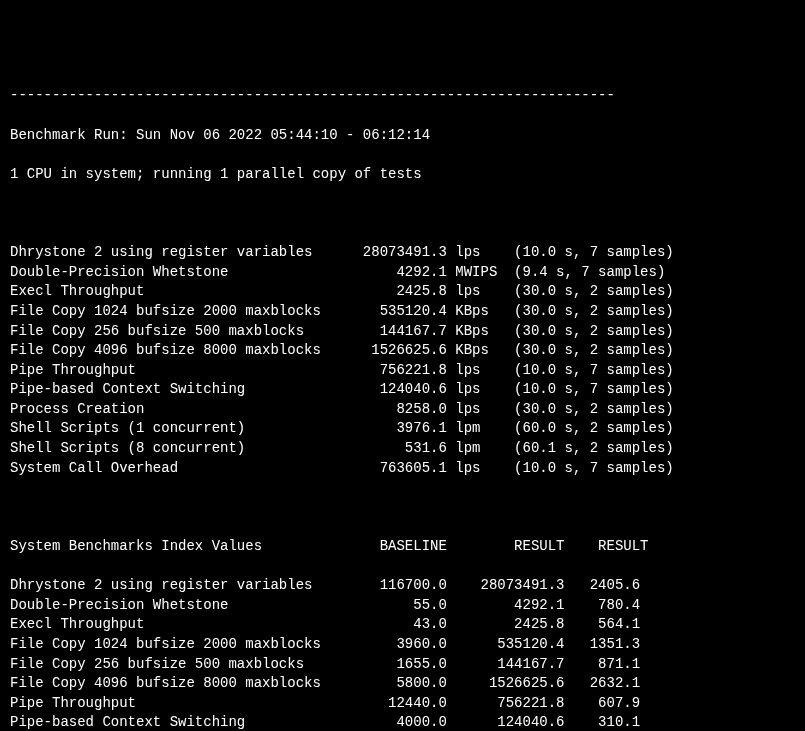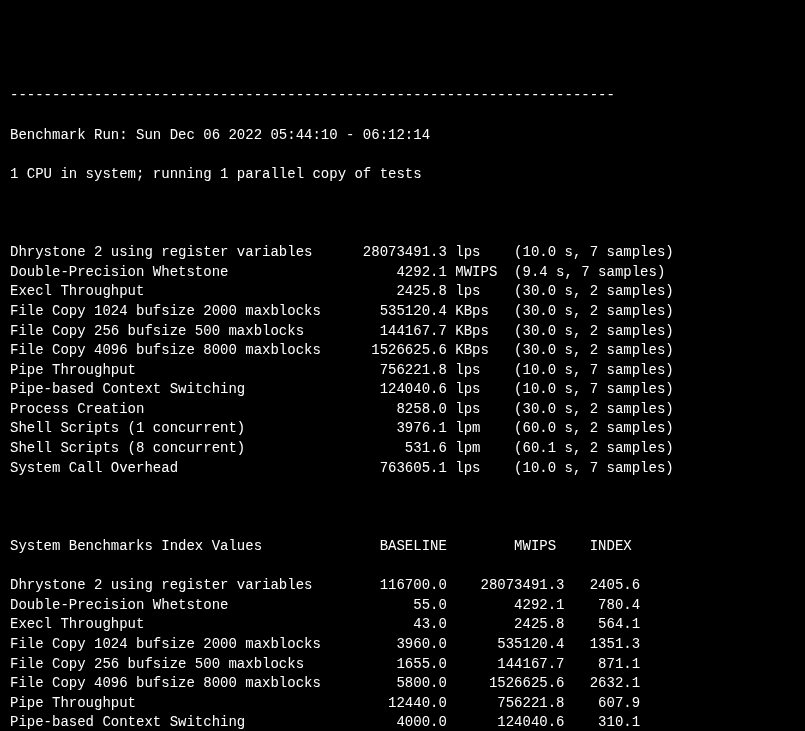--- a/index.html
+++ b/index.html
@@ -16,26 +16,26 @@
       white-space: pre;
     }
     .line { display: block; }
   </style>
 </head>
 <body>
 
 
 
 <span class="line">------------------------------------------------------------------------</span>
-<span class="line">Benchmark Run: Sun Dec 06 2022 05:44:10 - 06:12:14</span>
+<span class="line">Benchmark Run: Sun Nov 06 2022 05:44:10 - 06:12:14</span>
 <span class="line">1 CPU in system; running 1 parallel copy of tests</span>
 <span class="line"> </span>
 <div id="results-block"><span class="line">Dhrystone 2 using register variables      28073491.3 lps    (10.0 s, 7 samples)</span><span class="line">Double-Precision Whetstone                    4292.1 MWIPS  (9.4 s, 7 samples)</span><span class="line">Execl Throughput                              2425.8 lps    (30.0 s, 2 samples)</span><span class="line">File Copy 1024 bufsize 2000 maxblocks       535120.4 KBps   (30.0 s, 2 samples)</span><span class="line">File Copy 256 bufsize 500 maxblocks         144167.7 KBps   (30.0 s, 2 samples)</span><span class="line">File Copy 4096 bufsize 8000 maxblocks      1526625.6 KBps   (30.0 s, 2 samples)</span><span class="line">Pipe Throughput                             756221.8 lps    (10.0 s, 7 samples)</span><span class="line">Pipe-based Context Switching                124040.6 lps    (10.0 s, 7 samples)</span><span class="line">Process Creation                              8258.0 lps    (30.0 s, 2 samples)</span><span class="line">Shell Scripts (1 concurrent)                  3976.1 lpm    (60.0 s, 2 samples)</span><span class="line">Shell Scripts (8 concurrent)                   531.6 lpm    (60.1 s, 2 samples)</span><span class="line">System Call Overhead                        763605.1 lps    (10.0 s, 7 samples)</span></div>
 <span class="line"> </span>
-<span class="line" id="index-header-line">System Benchmarks Index Values              BASELINE        MWIPS    INDEX</span>
+<span class="line" id="index-header-line">System Benchmarks Index Values              BASELINE        RESULT    RESULT</span>
 <div id="index-block"><span class="line">Dhrystone 2 using register variables        116700.0    28073491.3   2405.6</span><span class="line">Double-Precision Whetstone                      55.0        4292.1    780.4</span><span class="line">Execl Throughput                                43.0        2425.8    564.1</span><span class="line">File Copy 1024 bufsize 2000 maxblocks         3960.0      535120.4   1351.3</span><span class="line">File Copy 256 bufsize 500 maxblocks           1655.0      144167.7    871.1</span><span class="line">File Copy 4096 bufsize 8000 maxblocks         5800.0     1526625.6   2632.1</span><span class="line">Pipe Throughput                              12440.0      756221.8    607.9</span><span class="line">Pipe-based Context Switching                  4000.0      124040.6    310.1</span></div>
 
 
 
 
 
 
 
 
 

